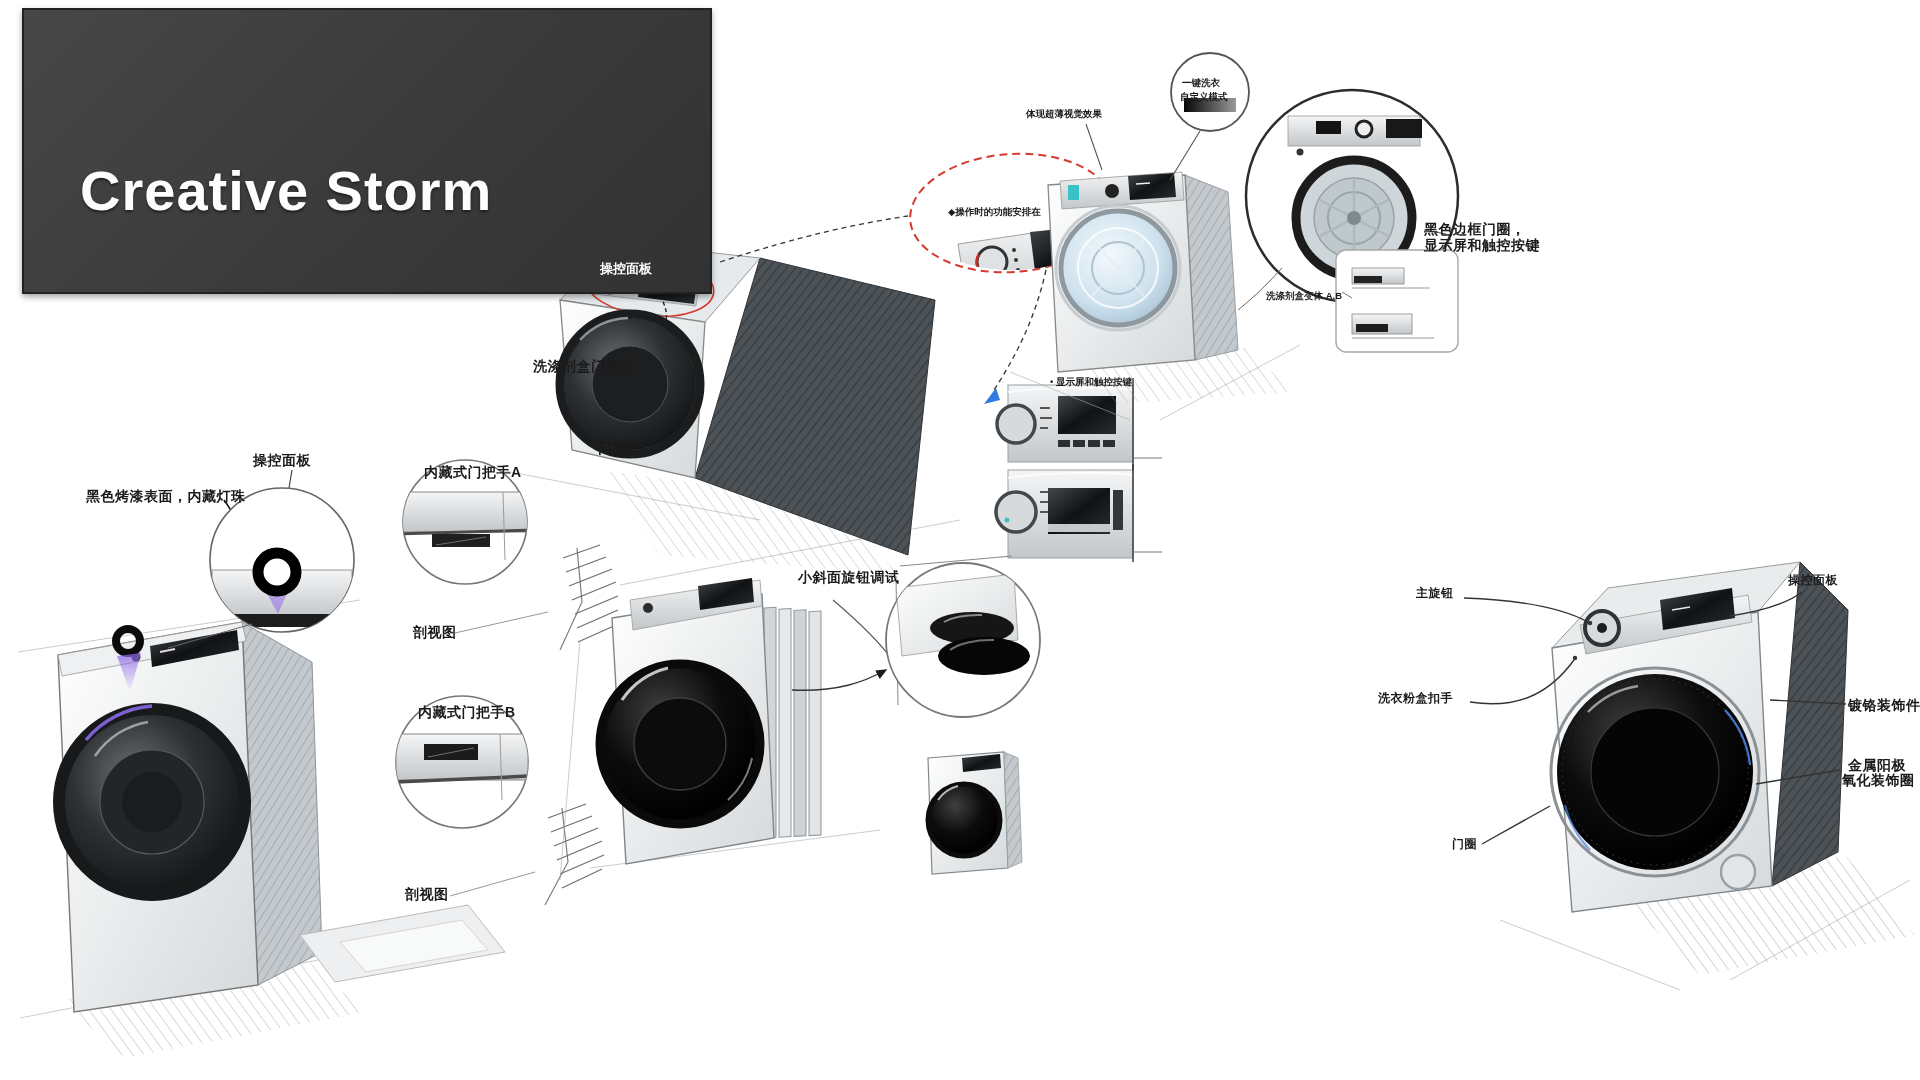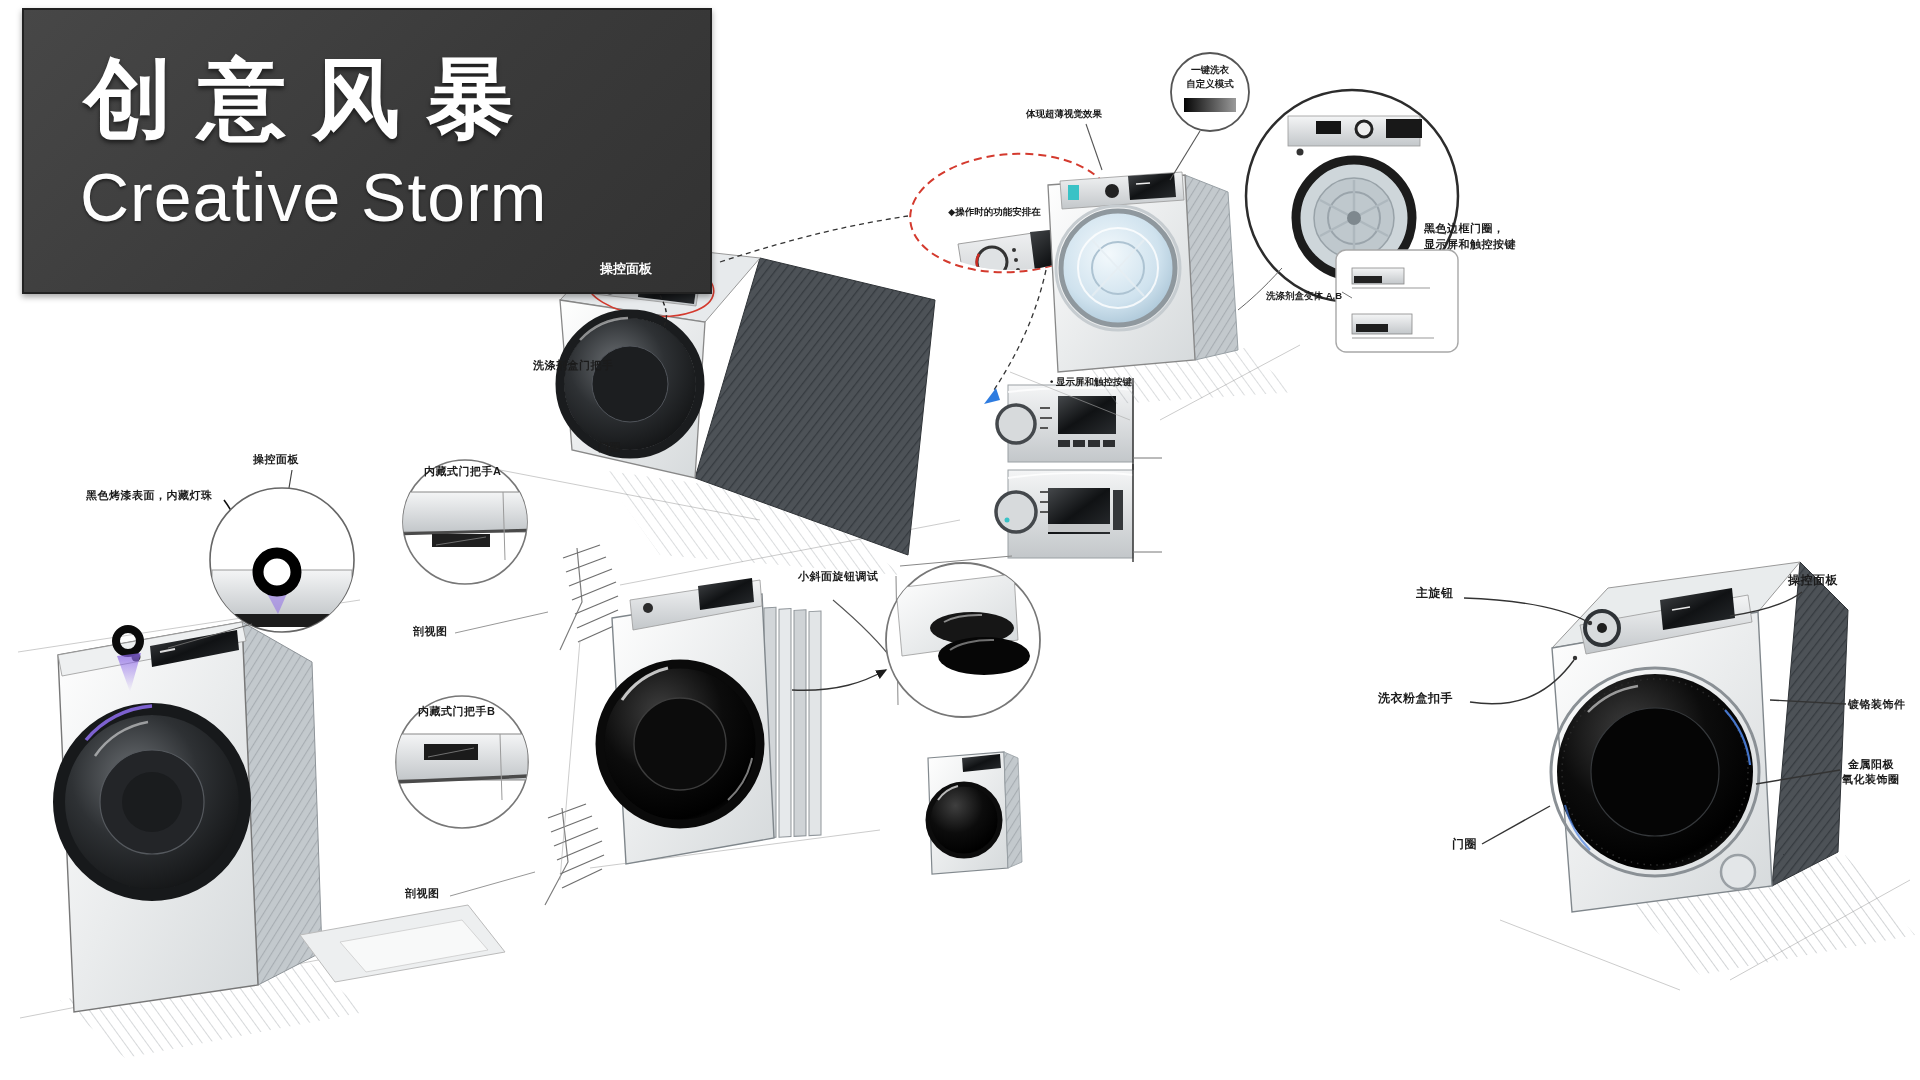--- a/index.html
+++ b/index.html
@@ -5,30 +5,30 @@
   html,body{margin:0;padding:0;background:#fff;}
   #board{position:relative;width:1920px;height:1080px;background:#fff;overflow:hidden;
          font-family:"Liberation Sans","DejaVu Sans",sans-serif;}
   #art{position:absolute;left:0;top:0;z-index:1;}
   
   .card{position:absolute;left:22px;top:8px;width:686px;height:282px;z-index:3;
         background:linear-gradient(135deg,#474747 0%,#3a3a3a 55%,#323232 100%);
         border:2px solid #222;box-shadow:0 3px 6px rgba(0,0,0,.35);}
   .t-cn{position:absolute;left:60px;top:30px;font-size:88px;font-weight:bold;color:#fff;
         letter-spacing:26px;white-space:nowrap;text-shadow:0 3px 4px rgba(0,0,0,.55);}
-  .t-en{position:absolute;left:56px;top:148px;font-size:68px;font-weight:normal;color:#fdfdfd;
+  .t-en{position:absolute;left:56px;top:148px;font-size:56px;font-weight:bold;color:#fdfdfd;
         letter-spacing:1px;white-space:nowrap;text-shadow:0 2px 3px rgba(0,0,0,.5);}
   .t-panel{position:absolute;left:576px;top:250px;font-size:13px;font-weight:bold;color:#fff;
         white-space:nowrap;}
   
-  .lbl{position:absolute;z-index:2;font-size:11px;font-weight:bold;color:#1b1b1b;
+  .lbl{position:absolute;z-index:2;font-size:14px;font-weight:bold;color:#1b1b1b;
        white-space:nowrap;letter-spacing:.5px;}
   .lbl.sm{font-size:9.5px;letter-spacing:0;}
   .lbl.md{font-size:12px;}
-  .lbl.center{text-align:center;}
+  .lbl.center{text-align:left;margin-top:13px;}
 </style>
 </head>
 <body>
 
 <div id="board">
 
 <svg id="art" width="1920" height="1080" viewBox="0 0 1920 1080">
 <defs>
   <linearGradient id="gFace" x1="0" y1="0" x2="1" y2="1">
     <stop offset="0" stop-color="#ffffff"></stop>
@@ -373,21 +373,20 @@
   <path d="M1802,592 C1784,606 1756,612 1730,616"></path>
   <path d="M1470,702 C1522,710 1552,690 1574,660"></path>
   <circle cx="1575" cy="658" r="2.2" fill="#333" stroke="none"></circle>
   <path d="M1846,704 L1770,700"></path>
   <path d="M1840,770 L1756,784"></path>
   <path d="M1482,844 L1550,806"></path>
 </g>
 </svg>
 
 <div class="card">
-  <div class="t-cn">创意风暴</div>
   <div class="t-en">Creative Storm</div>
   <div class="t-panel">操控面板</div>
 </div>
 
 <div class="lbl" style="left:253px;top:452px">操控面板</div>
 <div class="lbl" style="left:86px;top:488px">黑色烤漆表面，内藏灯珠</div>
 <div class="lbl" style="left:424px;top:464px">内藏式门把手A</div>
 <div class="lbl" style="left:413px;top:624px">剖视图</div>
 <div class="lbl" style="left:418px;top:704px">内藏式门把手B</div>
 <div class="lbl" style="left:405px;top:886px">剖视图</div>

